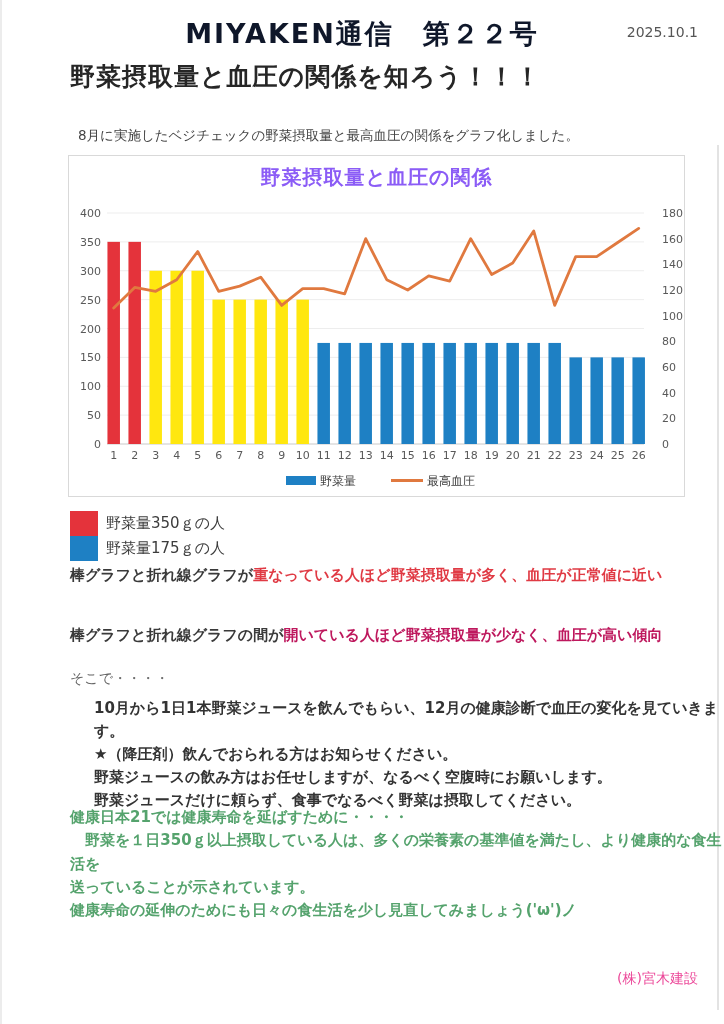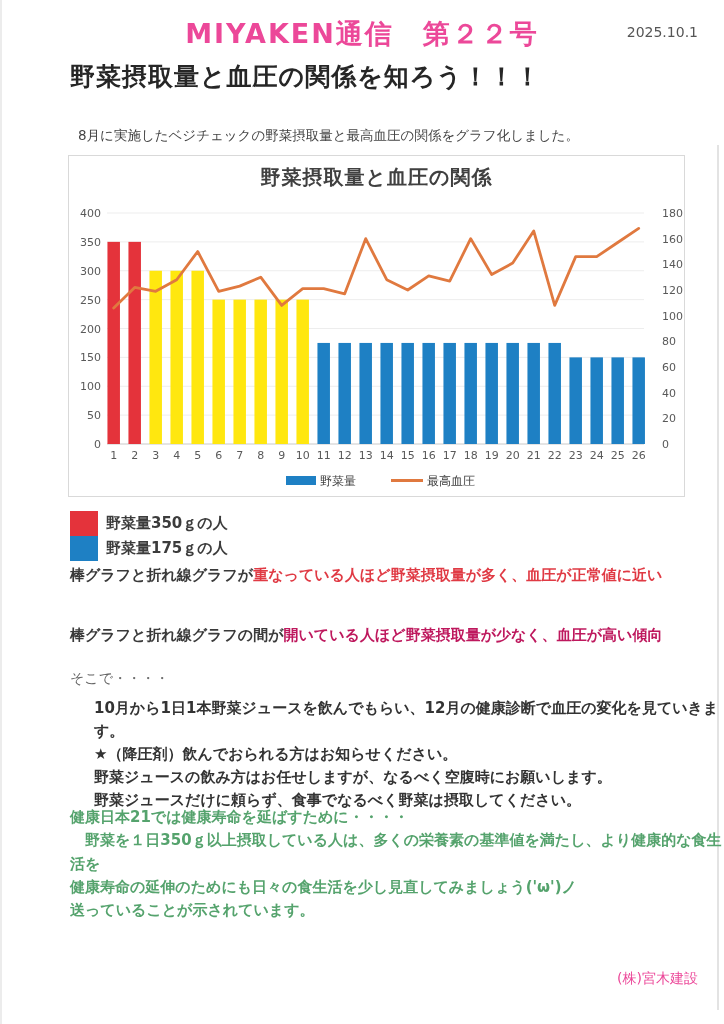--- a/index.html
+++ b/index.html
@@ -1,32 +1,32 @@
 <!DOCTYPE html>
 <html><head>
 <meta charset="utf-8">
 <style>
   html,body{margin:0;padding:0;}
   body{
     width:724px;height:1024px;position:relative;background:#ffffff;overflow:hidden;
     font-family:"DejaVu Sans","Liberation Sans",sans-serif;color:#333;
   }
   .abs{position:absolute;}
-  .newsletter-title{top:16px;left:0;width:100%;text-align:center;font-size:27px;font-weight:800;color:#ec4899;letter-spacing:2px;}
+  .newsletter-title{top:16px;left:0;width:100%;text-align:center;font-size:27px;font-weight:800;color:#0f172a;letter-spacing:2px;}
   .issue-date{top:24px;right:26px;font-size:14px;color:#555;}
   .page-title{top:60px;left:70px;font-size:25px;font-weight:800;color:#262626;letter-spacing:1px;}
   .intro-text{top:127px;left:78px;font-size:13.5px;color:#444;}
   .chart-card{top:155px;left:68px;width:617px;height:342px;background:#fff;border:1px solid #d9d9d9;box-sizing:border-box;}
-  .chart-title{position:absolute;top:8px;left:0;width:100%;text-align:center;font-size:20px;font-weight:700;color:#404040;letter-spacing:1px;}
+  .chart-title{position:absolute;top:8px;left:0;width:100%;text-align:center;font-size:20px;font-weight:700;color:#8b5cf6;letter-spacing:1px;}
   .chart-card svg{position:absolute;top:0;left:0;}
   svg text{font-family:"DejaVu Sans","Liberation Sans",sans-serif;}
   .color-legend{top:511px;left:70px;}
   .legend-row{display:flex;align-items:center;height:25px;}
   .swatch{width:28px;height:25px;flex:0 0 28px;}
-  .legend-label{margin-left:8px;font-size:15px;font-weight:700;color:#3c3c3c;}
+  .legend-label{margin-left:8px;font-size:15px;font-weight:400;color:#3c3c3c;}
   .finding{left:70px;font-size:15px;font-weight:700;color:#3a3a3a;}
   .finding-1{top:566px;}
   .finding-2{top:626px;}
   .plan-section{top:670px;left:70px;}
   .plan-lead{font-size:14px;color:#666;font-weight:400;margin-bottom:9px;}
   .plan-line{font-size:15px;font-weight:700;color:#333;line-height:23px;margin-left:24px;}
   .health-note{top:806px;left:70px;}
   .health-line{font-size:15px;font-weight:700;line-height:23.3px;}
   .company-footer{top:970px;left:617px;font-size:14px;color:#ec4899;}
   .scan-edge-left{left:0;top:0;width:2px;height:1024px;background:#ececec;}
@@ -158,17 +158,17 @@
   <div class="plan-lead">そこで・・・・</div>
   <div class="plan-line">10月から1日1本野菜ジュースを飲んでもらい、12月の健康診断で血圧の変化を見ていきます。</div>
   <div class="plan-line">★（降圧剤）飲んでおられる方はお知らせください。</div>
   <div class="plan-line">野菜ジュースの飲み方はお任せしますが、なるべく空腹時にお願いします。</div>
   <div class="plan-line">野菜ジュースだけに頼らず、食事でなるべく野菜は摂取してください。</div>
 </div>
 
 <div class="abs health-note" style="color: rgb(85, 163, 109);">
   <div class="health-line">健康日本21では健康寿命を延ばすために・・・・</div>
   <div class="health-line">　野菜を１日350ｇ以上摂取している人は、多くの栄養素の基準値を満たし、より健康的な食生活を</div>
+  <div class="health-line">送っていることが示されています。</div>
   <div class="health-line">健康寿命の延伸のためにも日々の食生活を少し見直してみましょう('ω')ノ</div>
-  <div class="health-line">送っていることが示されています。</div>
 </div>
 
 <div class="abs company-footer">(株)宮木建設</div>
 
 </body></html>

